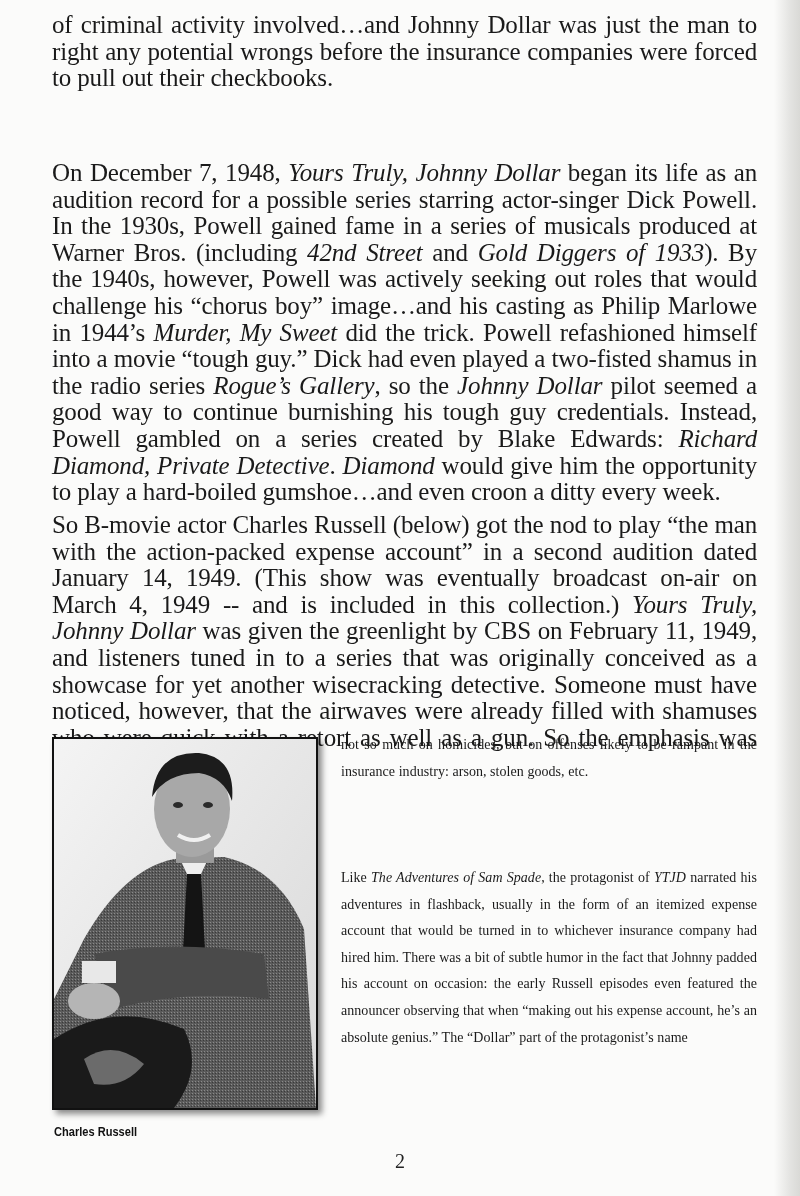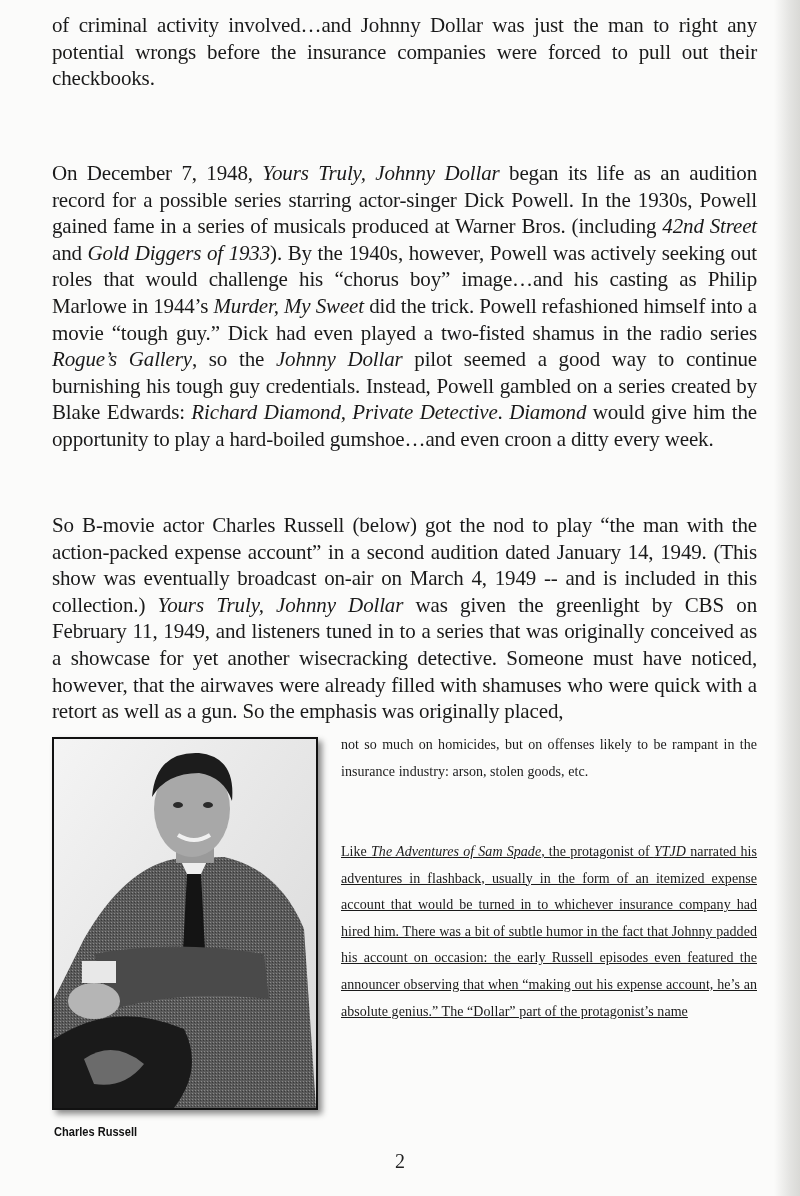--- a/index.html
+++ b/index.html
@@ -8,35 +8,35 @@
     background: #fbfbfa;
     font-family: "Liberation Serif", serif;
     color: #1a1a1a;
   }
   .edge-shadow {
     position: absolute; right: 0; top: 0; width: 26px; height: 1196px;
     background: linear-gradient(to right, rgba(235,235,235,0) 0%, #e4e4e2 60%, #d9d9d6 100%);
   }
   .para {
     position: absolute; left: 52px; width: 705px;
-    font-size: 21px; line-height: 26.6px;
+    font-size: 25px; line-height: 26.6px;
     text-align: justify; margin: 0;
     letter-spacing: -0.15px;
   }
   .para i { font-style: italic; }
   #p1 { top: 12px; }
   #p2 { top: 160px; }
   #p3 { top: 512px; }
   .wrap-para {
     position: absolute; left: 341px; width: 416px;
     font-size: 14px; line-height: 26.6px; text-align: justify; margin: 0;
     letter-spacing: 0.05px;
   }
   #p3b { top: 732px; }
-  #p4 { top: 839px; text-decoration: underline; }
+  #p4 { top: 865px; }
   .photo-frame {
     position: absolute; left: 52px; top: 737px; width: 262px; height: 369px;
     border: 2px solid #111;
     box-shadow: 4px 4px 6px rgba(0,0,0,0.45);
     background: #f2f2f2; overflow: hidden;
   }
   .photo-frame svg { display: block; }
   .caption {
     position: absolute; left: 54px; top: 1124px;
     font-family: "Liberation Sans", sans-serif; font-size: 13.5px; font-weight: bold;

